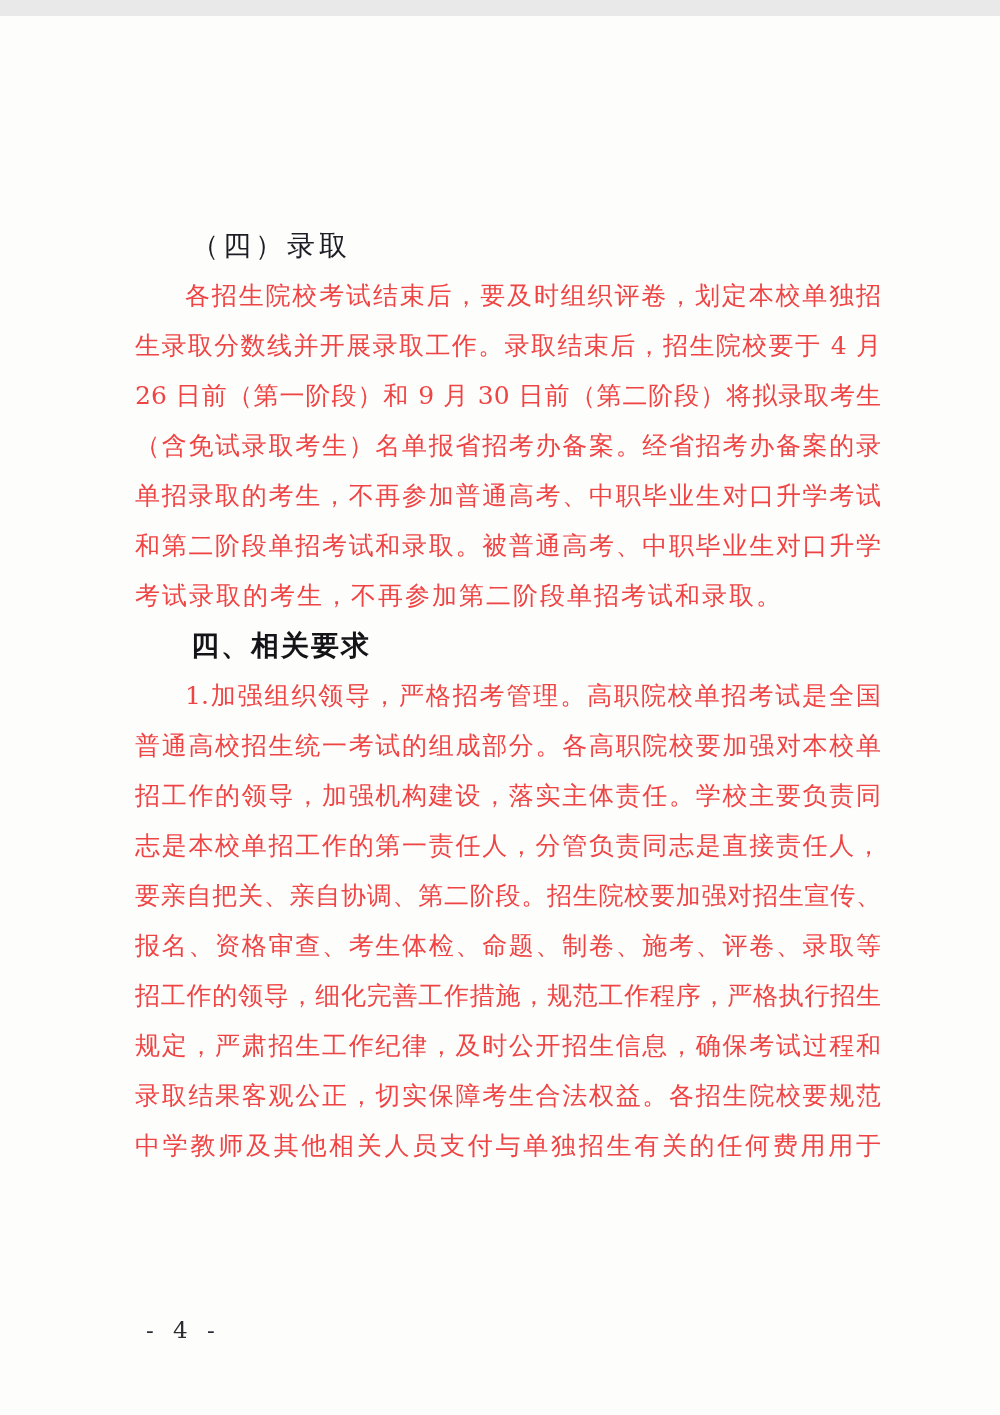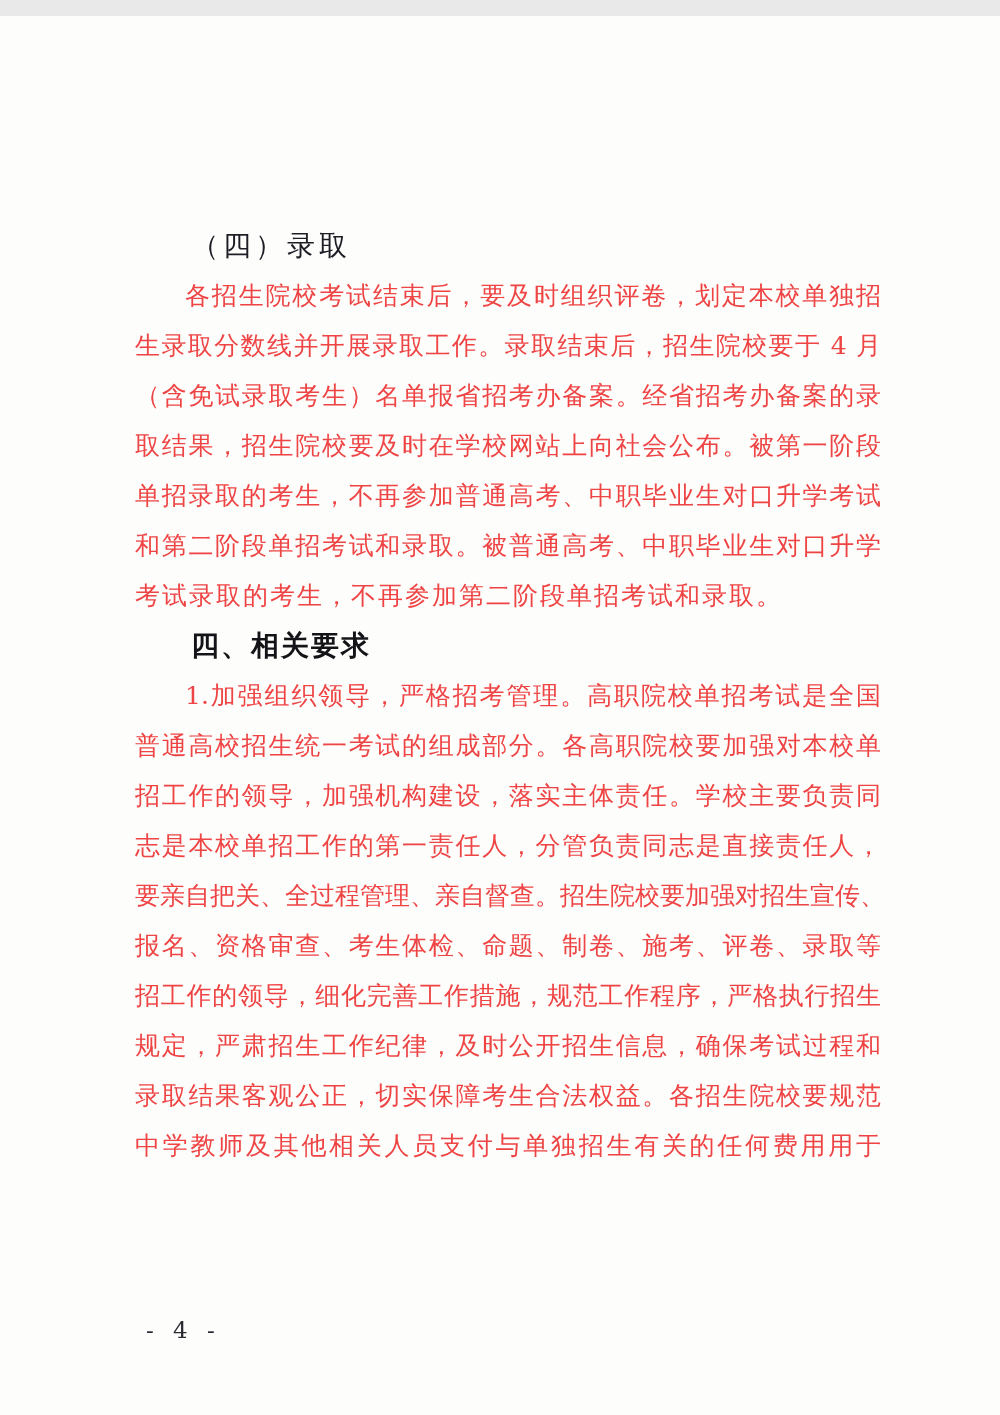--- a/index.html
+++ b/index.html
@@ -71,33 +71,33 @@
 </head>
 <body>
 
 <div class="page">
   <div class="doc">
 
     <div class="line h-kai">（四）录取</div>
 
     <div class="line indent">各招生院校考试结束后，要及时组织评卷，划定本校单独招</div>
     <div class="line">生录取分数线并开展录取工作。录取结束后，招生院校要于 4 月</div>
+    <div class="line">26 日前（第一阶段）和 9 月 30 日前（第二阶段）将拟录取考生</div>
     <div class="line">（含免试录取考生）名单报省招考办备案。经省招考办备案的录</div>
-    <div class="line">取结果，招生院校要及时在学校网站上向社会公布。被第一阶段</div>
     <div class="line">单招录取的考生，不再参加普通高考、中职毕业生对口升学考试</div>
     <div class="line">和第二阶段单招考试和录取。被普通高考、中职毕业生对口升学</div>
     <div class="line noj">考试录取的考生，不再参加第二阶段单招考试和录取。</div>
 
     <div class="line h-hei">四、相关要求</div>
 
     <div class="line indent">1.加强组织领导，严格招考管理。高职院校单招考试是全国</div>
     <div class="line">普通高校招生统一考试的组成部分。各高职院校要加强对本校单</div>
     <div class="line">招工作的领导，加强机构建设，落实主体责任。学校主要负责同</div>
     <div class="line">志是本校单招工作的第一责任人，分管负责同志是直接责任人，</div>
-    <div class="line">要亲自把关、全过程管理、亲自督查。招生院校要加强对招生宣传、</div>
+    <div class="line">要亲自把关、亲自协调、第二阶段。招生院校要加强对招生宣传、</div>
     <div class="line">报名、资格审查、考生体检、命题、制卷、施考、评卷、录取等</div>
     <div class="line">招工作的领导，细化完善工作措施，规范工作程序，严格执行招生</div>
     <div class="line">规定，严肃招生工作纪律，及时公开招生信息，确保考试过程和</div>
     <div class="line">录取结果客观公正，切实保障考生合法权益。各招生院校要规范</div>
     <div class="line">中学教师及其他相关人员支付与单独招生有关的任何费用用于</div>
 
   </div>
 
   <div class="pagenum">- 4 -</div>
 </div>

